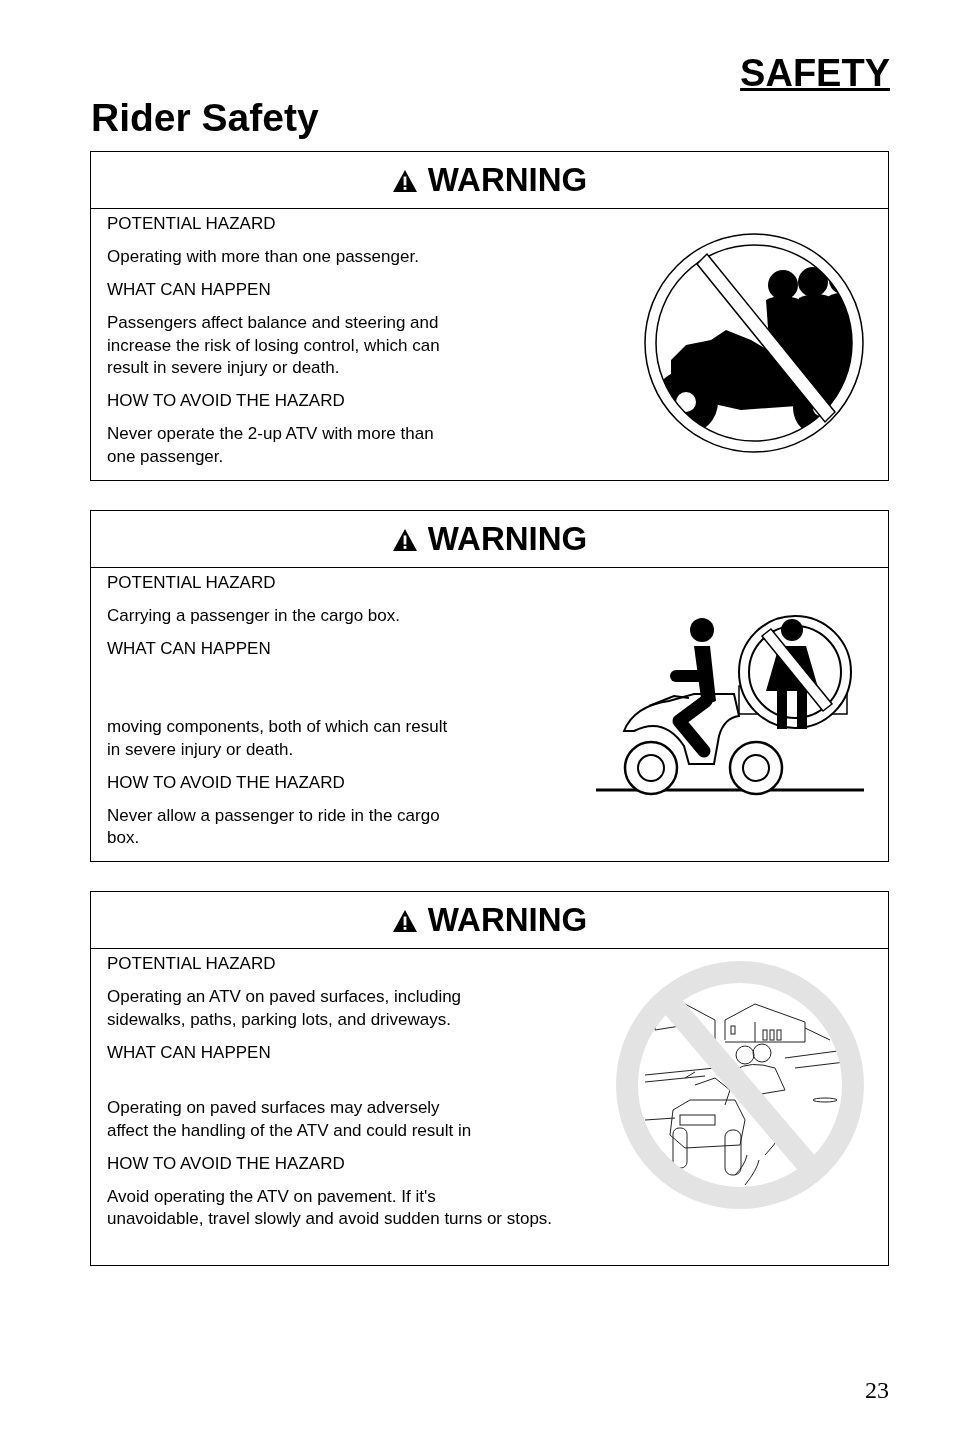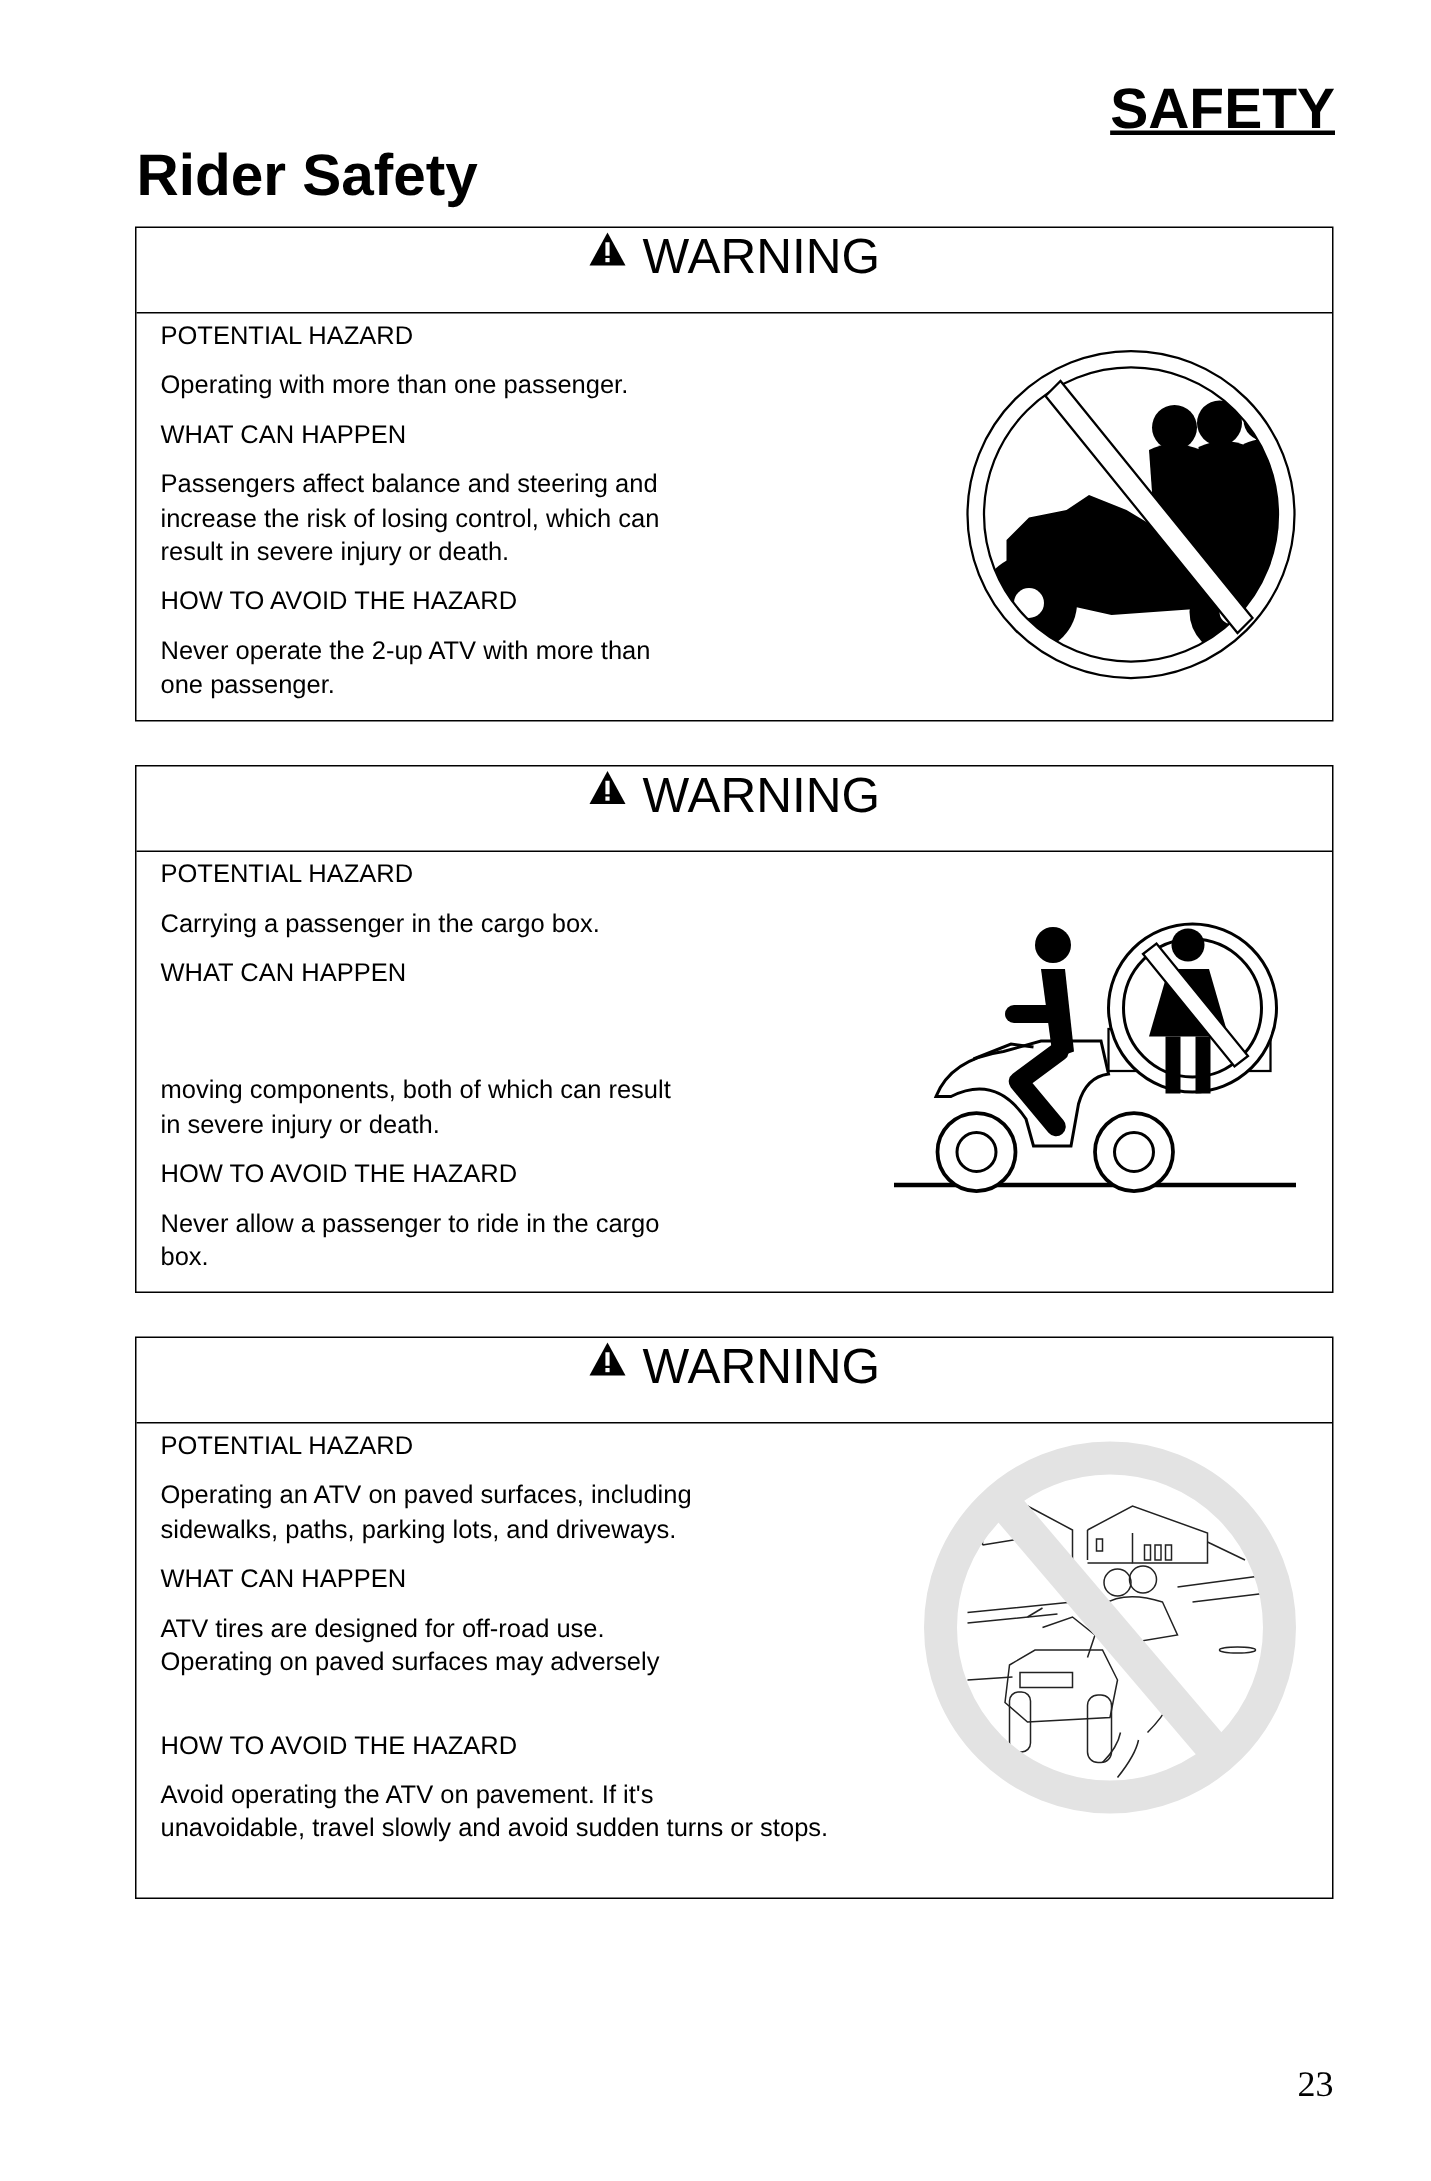--- a/index.html
+++ b/index.html
@@ -1,20 +1,20 @@
 <!DOCTYPE html>
 <html><head>
 <meta charset="utf-8">
 <style>
   html, body { margin:0; padding:0; background:#fff; }
   body { width:954px; height:1454px; position:relative; overflow:hidden; font-family:"Liberation Sans", sans-serif; color:#000; }
   .section-title { position:absolute; right:64px; top:52px; font-size:38px; font-weight:bold; letter-spacing:0px; margin:0;text-decoration:underline; }
   .page-subtitle { position:absolute; left:91px; top:96px; font-size:39px; font-weight:bold; margin:0; }
   .warn-box { position:absolute; left:90px; width:799px; border:1px solid #000; box-sizing:border-box; background:#fff; }
-  .warn-head { height:56px; border-bottom:1px solid #000; display:flex; align-items:flex-start; justify-content:center; font-size:33px; font-weight:normal; }
+  .warn-head { height:56px; border-bottom:1px solid #000; display:flex; align-items:center; justify-content:center; font-size:33px; font-weight:bold; }
   .warn-head svg { width:26px; height:24px; margin-right:10px; margin-top:2px; }
   .warn-body { position:relative; padding:4px 0 0 16px; font-size:17px; line-height:22.5px; }
   .warn-body p { margin:0 0 10.5px 0; }
   .illus { position:absolute; }
   .page-number { position:absolute; right:65px; top:1377px; font-family:"Liberation Serif", serif; font-size:24px; }
 </style>
 </head>
 <body>
 
 <h1 class="section-title">SAFETY</h1>
@@ -136,23 +136,23 @@
     <span>WARNING</span>
   </div>
   <div class="warn-body">
     <p>POTENTIAL HAZARD</p>
     <p>
       <span>Operating an ATV on paved surfaces, including</span><br>
       <span>sidewalks, paths, parking lots, and driveways.</span>
     </p>
     <p>WHAT CAN HAPPEN</p>
     <p>
-      <span>ATV tires are designed for off-road use.</span><br>
+      <br>
       <span>Operating on paved surfaces may adversely</span><br>
-      <br>
+      <span>affect the handling of the ATV and could result in</span><br>
     </p>
     <p>HOW TO AVOID THE HAZARD</p>
     <p style="position:relative;z-index:2;">
       <span>Avoid operating the ATV on pavement. If it's</span><br>
       <span>unavoidable, travel slowly and avoid sudden turns or stops.</span>
     </p>
   </div>
   <svg class="illus" style="left:524px;top:68px;" width="250" height="250" viewBox="0 0 250 250">
 
     <g fill="none" stroke="#222" stroke-width="1">

